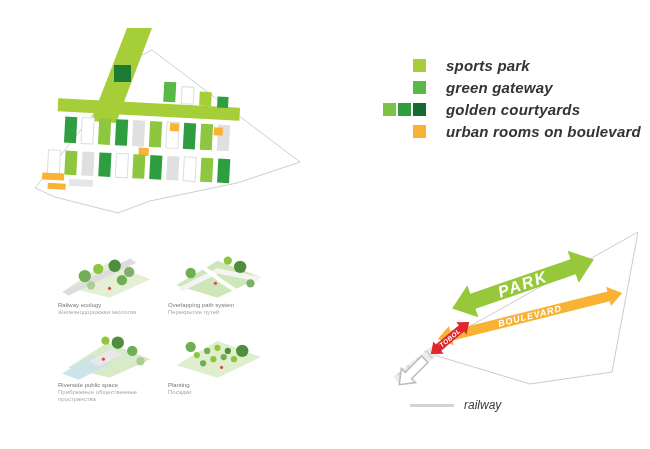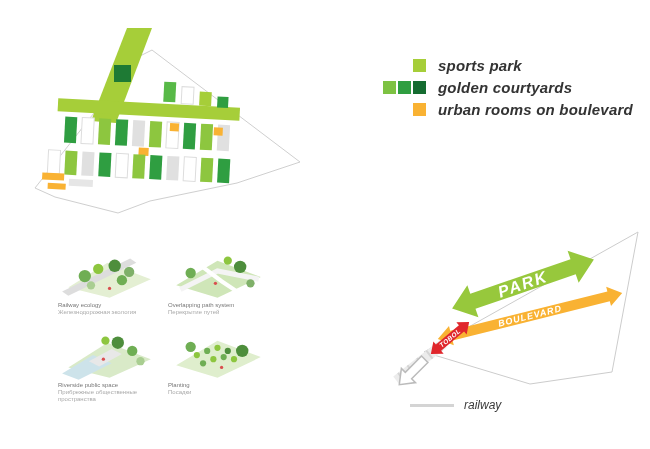--- a/index.html
+++ b/index.html
@@ -8,21 +8,21 @@
     font-family:"Liberation Sans", sans-serif;
   }
   .abs{position:absolute;}
 
   
   .legend{position:absolute;left:378px;top:58px;display:flex;flex-direction:column;gap:7px;}
   .legend-row{display:flex;align-items:center;height:15px;}
   .swatches{width:48px;display:flex;justify-content:flex-end;gap:2px;}
   .sw{width:13px;height:13px;display:inline-block;}
   .legend-label{
-    margin-left:12px;font-style:italic;font-weight:600;font-size:15px;color:#333333;
+    margin-left:20px;font-style:italic;font-weight:600;font-size:15px;color:#333333;
     white-space:nowrap;letter-spacing:0.2px;
   }
 
   
   .thumb{position:absolute;width:100px;height:54px;}
   .caption{position:absolute;width:110px;line-height:7px;}
   .caption .en{font-size:6px;color:#777;display:block;}
   .caption .ru{font-size:6px;color:#aaa;display:block;}
 
   
@@ -97,20 +97,26 @@
 
 <div class="legend">
   <div class="legend-row">
     <div class="swatches">
       <span class="sw" style="background-color: rgb(166, 206, 57);"></span>
     </div>
     <span class="legend-label">sports park</span>
   </div>
   <div class="legend-row">
     <div class="swatches">
+      <span class="sw" style="background-color: rgb(88, 185, 71);"></span>
+    </div>
+    <span class="legend-label">green gateway</span>
+  </div>
+  <div class="legend-row">
+    <div class="swatches">
       <span class="sw" style="background-color: rgb(125, 194, 66);"></span>
       <span class="sw" style="background-color: rgb(47, 158, 65);"></span>
       <span class="sw" style="background-color: rgb(21, 108, 49);"></span>
     </div>
     <span class="legend-label">golden courtyards</span>
   </div>
   <div class="legend-row">
     <div class="swatches">
       <span class="sw" style="background-color: rgb(249, 178, 51);"></span>
     </div>

